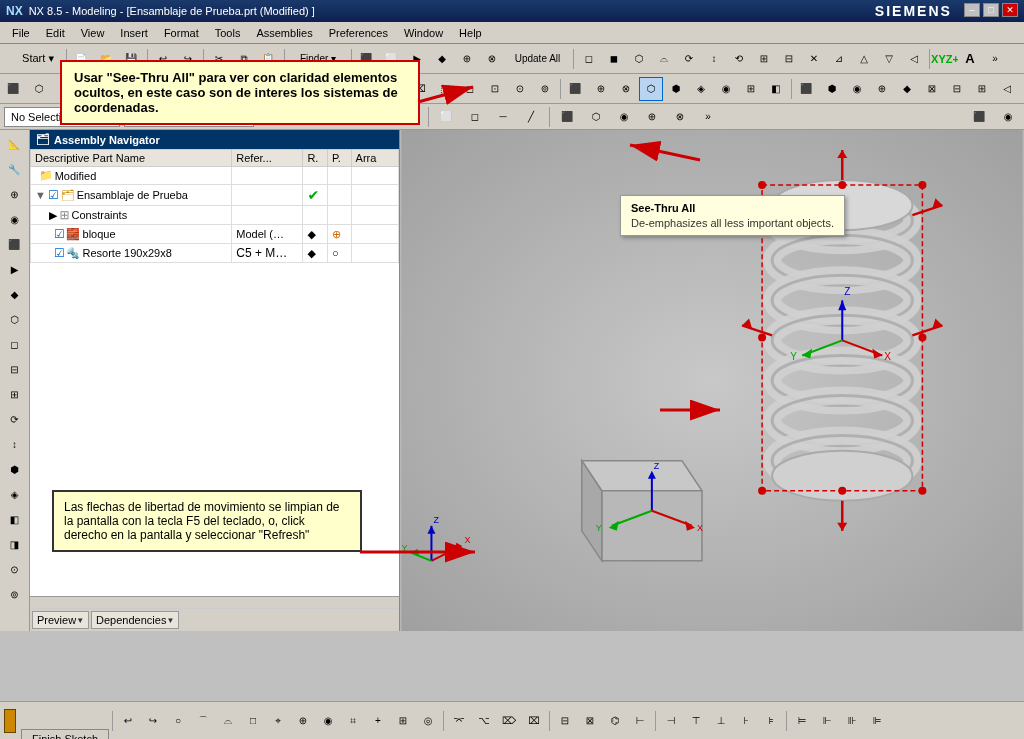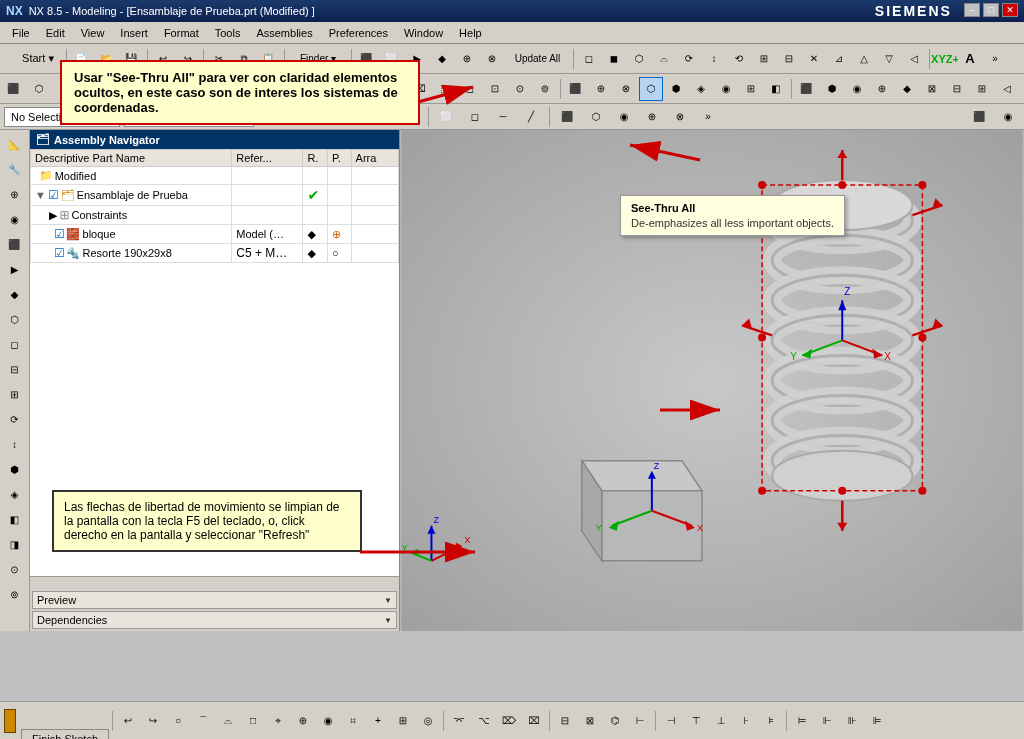--- a/index.html
+++ b/index.html
@@ -234,21 +234,21 @@
       background: #d4d0c8;
       border: 1px solid #888;
       font-size: 11px;
       cursor: pointer;
       white-space: nowrap;
       margin-top: 36px;
     }
 
     #panel-dropdowns {
       display: flex;
-      flex-direction: column;
+      flex-direction: row;
       gap: 2px;
       padding: 2px;
       background: #d4d0c8;
       border-top: 1px solid #ccc;
     }
     .panel-dropdown {
       display: flex;
       align-items: center;
       justify-content: space-between;
       background: #e8e4dc;

